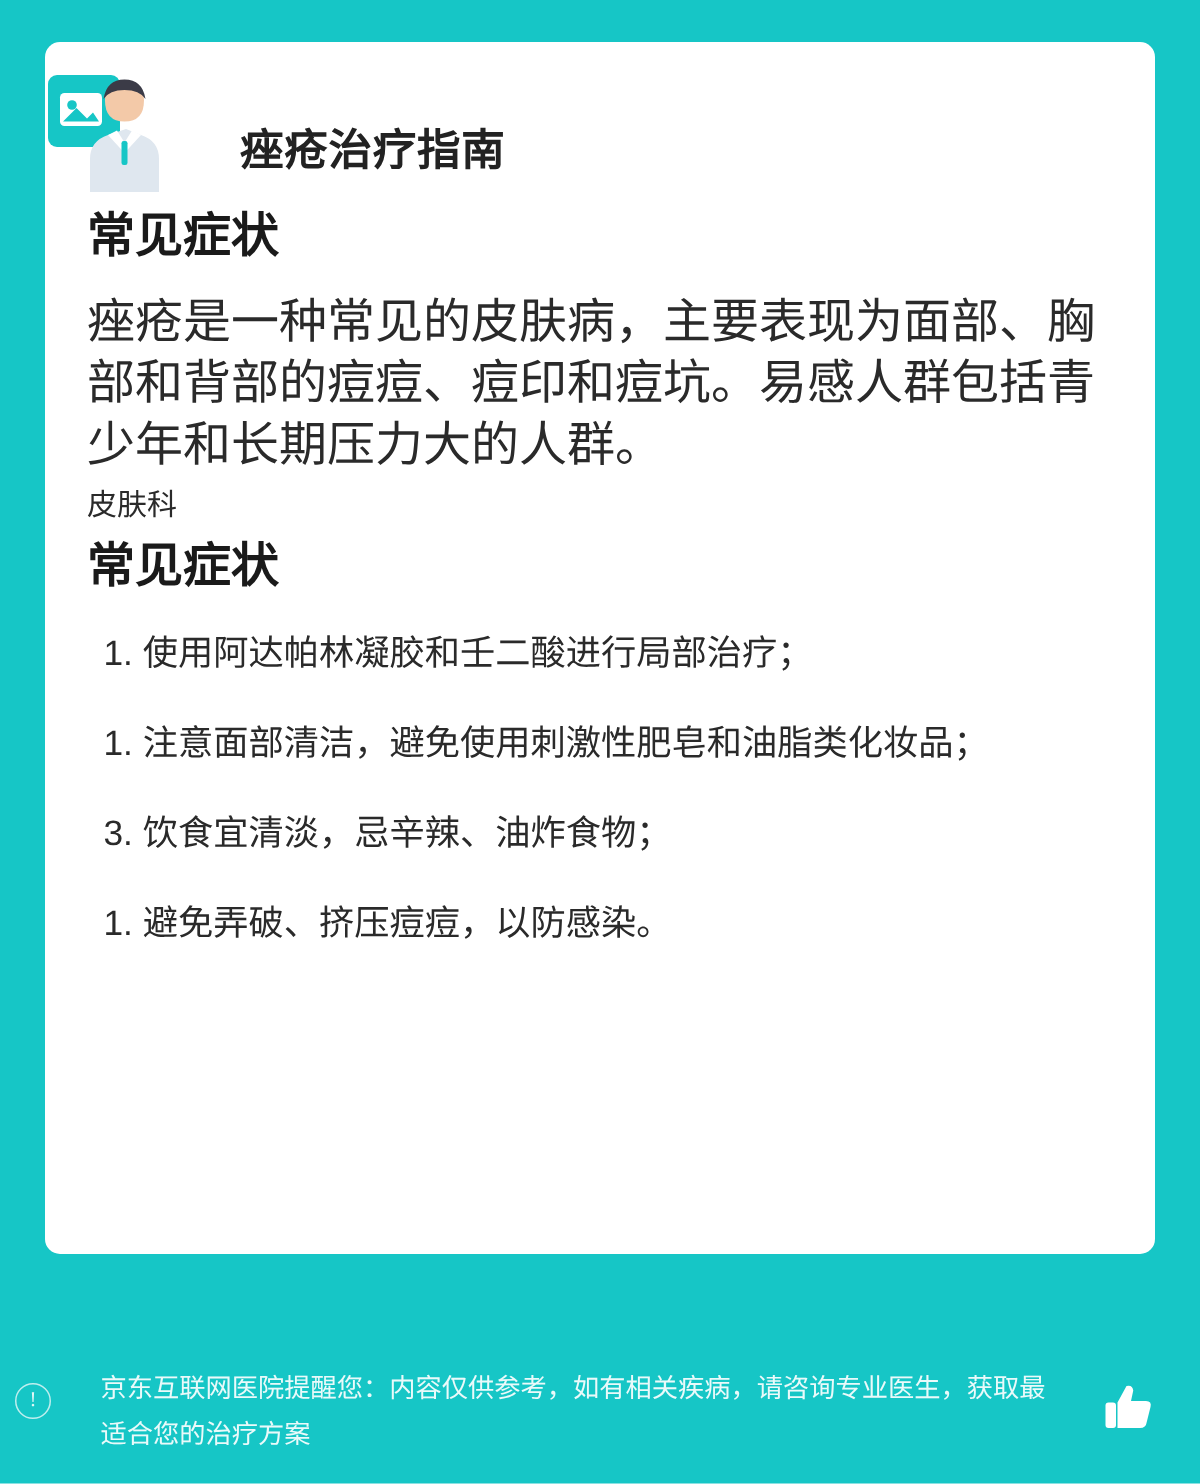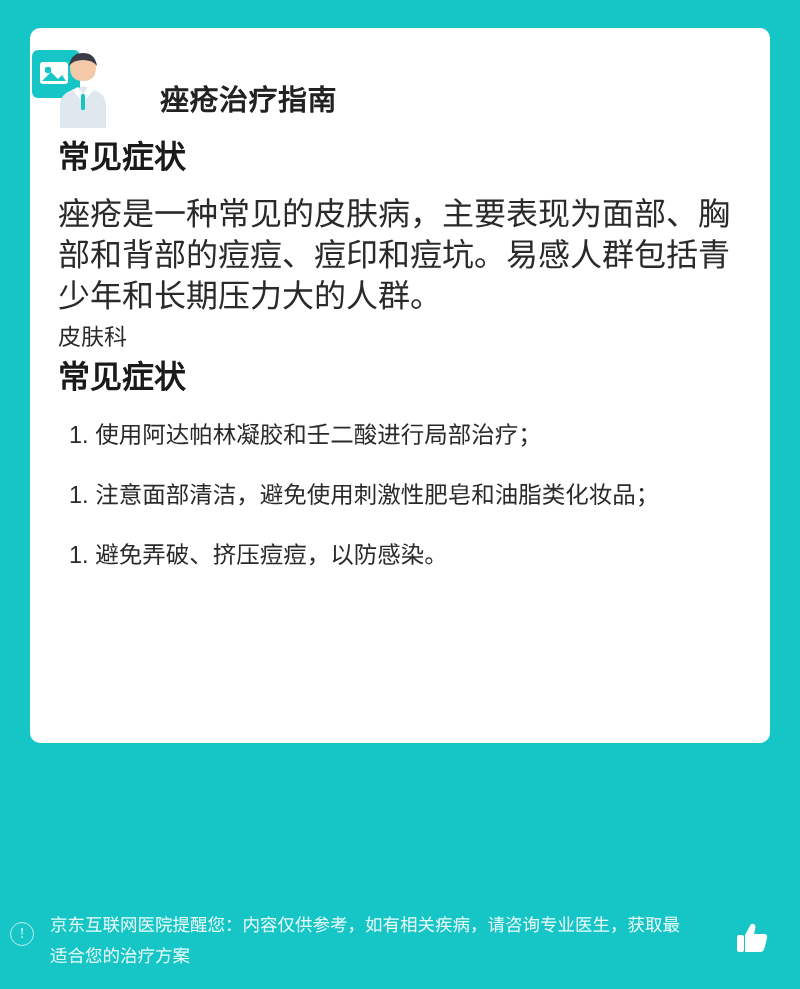--- a/index.html
+++ b/index.html
@@ -17,21 +17,21 @@
     position: relative;
     width: 800px;
     height: 989px;
     box-sizing: border-box;
   }
   .card {
     position: absolute;
     left: 30px;
     top: 28px;
     width: 740px;
-    height: 715px;
+    height: 808px;
     background: #ffffff;
     border-radius: 10px;
     box-sizing: border-box;
     text-decoration: underline;
   }
   .avatar {
     position: absolute;
     left: 2px;
     top: 22px;
     width: 76px;
@@ -67,21 +67,21 @@
     margin-top: 34px;
   }
   p.body-text {
     margin: 0;
     font-size: 32px;
     line-height: 41px;
     color: #2a2a2a;
   }
   .dept {
     margin: 0;
-    font-size: 23px;
+    font-size: 20px;
     line-height: 41px;
     color: #2a2a2a;
   }
   ol.tips {
     margin: 0;
     padding: 0;
     list-style: none;
   }
   ol.tips li {
     font-size: 23.5px;
@@ -108,21 +108,21 @@
     border: 1.5px solid #bfeeee;
     border-radius: 50%;
     color: #e4f7f7;
     font-size: 14px;
     line-height: 21px;
     text-align: center;
     font-family: "Liberation Serif", serif;
   }
   .footer-text {
     position: absolute;
-    left: 50px;
+    left: 67px;
     top: 10px;
     width: 640px;
     font-size: 17.5px;
     line-height: 31px;
     color: #eafafa;
   }
   .thumb {
     position: absolute;
     right: 28px;
     top: 18px;
@@ -158,20 +158,21 @@
 
       <h2 class="section">常见症状</h2>
       <p class="body-text">痤疮是一种常见的皮肤病，主要表现为面部、胸部和背部的痘痘、痘印和痘坑。易感人群包括青少年和长期压力大的人群。</p>
 
       <p class="dept">皮肤科</p>
 
       <h2 class="section section-gap">常见症状</h2>
       <ol class="tips">
         <li>1. 使用阿达帕林凝胶和壬二酸进行局部治疗；</li>
         <li>1. 注意面部清洁，避免使用刺激性肥皂和油脂类化妆品；</li>
+        <li>3. 饮食宜清淡，忌辛辣、油炸食物；</li>
         <li>1. 避免弄破、挤压痘痘，以防感染。</li>
       </ol>
 
     </div>
   </div>
 
   <div class="footer">
     <div class="footer-icon">!</div>
     <div class="footer-text">京东互联网医院提醒您：内容仅供参考，如有相关疾病，请咨询专业医生，获取最适合您的治疗方案</div>
     <div class="thumb">

